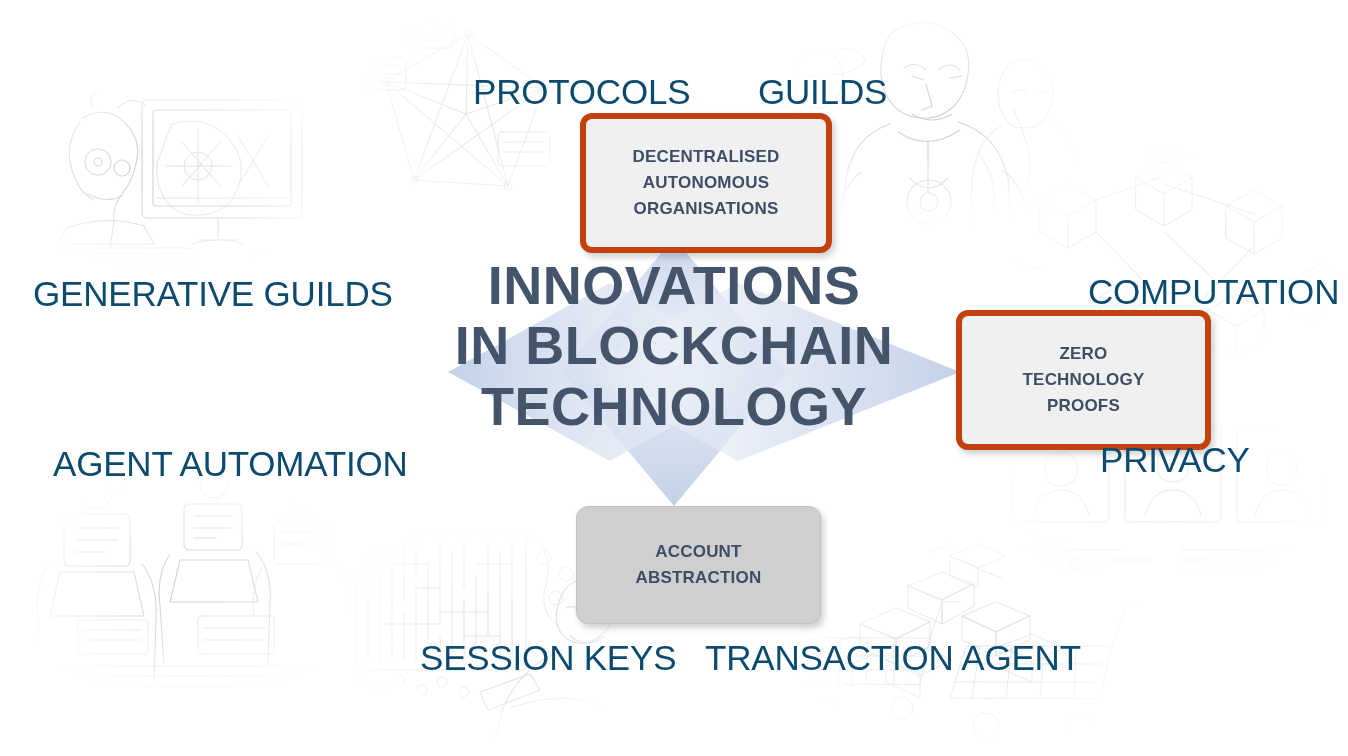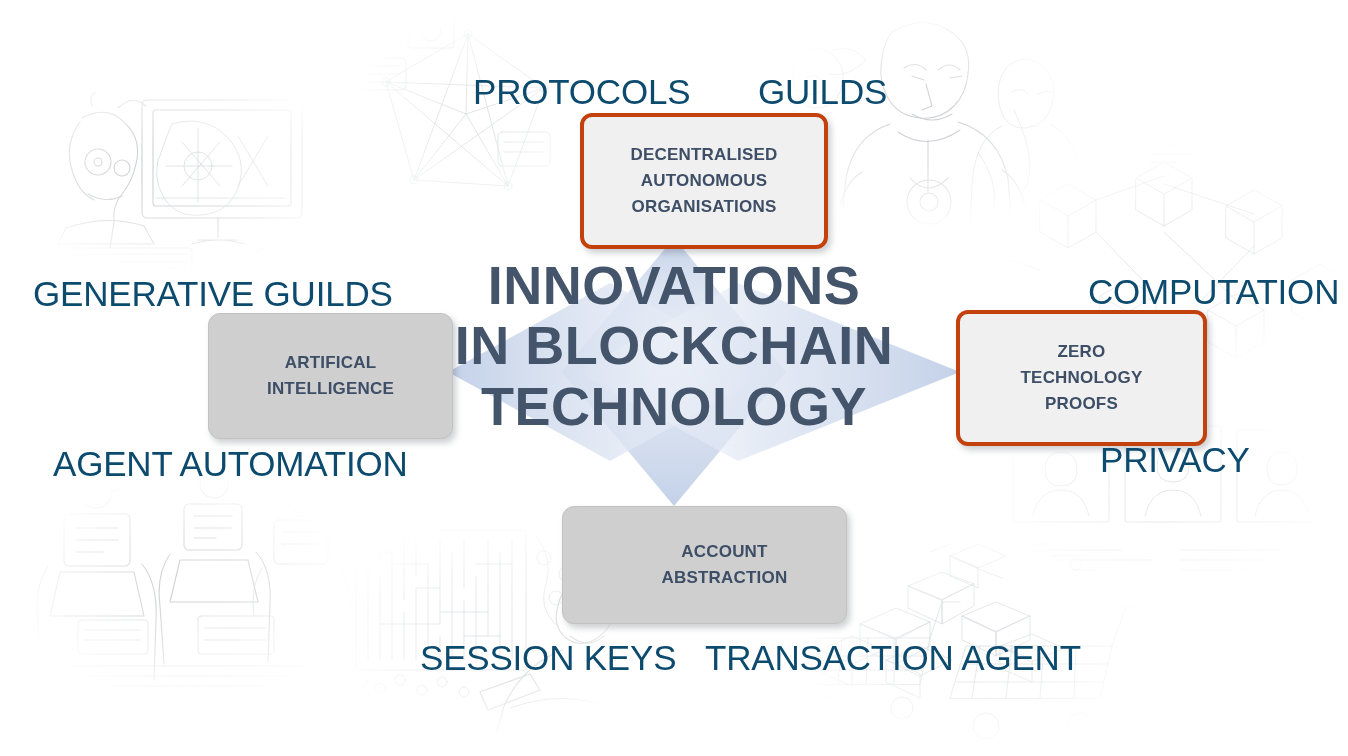--- a/index.html
+++ b/index.html
@@ -47,27 +47,27 @@
     display:flex;align-items:center;justify-content:center;
     text-align:center;
     border-radius:12px;
     color:#3d4e66;
     font-weight:bold;
     font-size:17px;
     line-height:1.52;
     letter-spacing:.2px;
     box-shadow:3px 4px 6px rgba(90,95,105,.30);
   }
-  .callout.light{background:#f0f0f0;border:4px solid #c2410c;}
+  .callout.light{background:#f0f0f0;border:6px solid #c2410c;}
   .callout.dark{background:#cfcfcf;border:1px solid #c2c2c2;}
 
   #box-dao{left:580px;top:113px;width:240px;height:128px;}
   #box-zkp{left:956px;top:310px;width:243px;height:128px;}
   #box-ai{left:208px;top:313px;width:243px;height:124px;}
-  #box-aa{left:562px;top:506px;width:243px;height:116px;padding-left:40px;}
+  #box-aa{left:576px;top:506px;width:243px;height:116px;}
 
   
   .olabel{
     position:absolute;
     color:#0c4a6e;
     font-size:35px;
     font-weight:400;
     letter-spacing:-.2px;
     white-space:nowrap;
   }
@@ -387,26 +387,20 @@
   </div>
 
   <div id="box-zkp" class="callout light">
     <div>
       <span>ZERO</span><br>
       <span>TECHNOLOGY</span><br>
       <span>PROOFS</span>
     </div>
   </div>
 
-  <div id="box-ai" class="callout dark">
-    <div>
-      <span>ARTIFICAL</span><br>
-      <span>INTELLIGENCE</span>
-    </div>
-  </div>
 
   <div id="box-aa" class="callout dark">
     <div>
       <span>ACCOUNT</span><br>
       <span>ABSTRACTION</span>
     </div>
   </div>
 
   <div id="lbl-protocols" class="olabel">PROTOCOLS</div>
   <div id="lbl-guilds" class="olabel">GUILDS</div>

